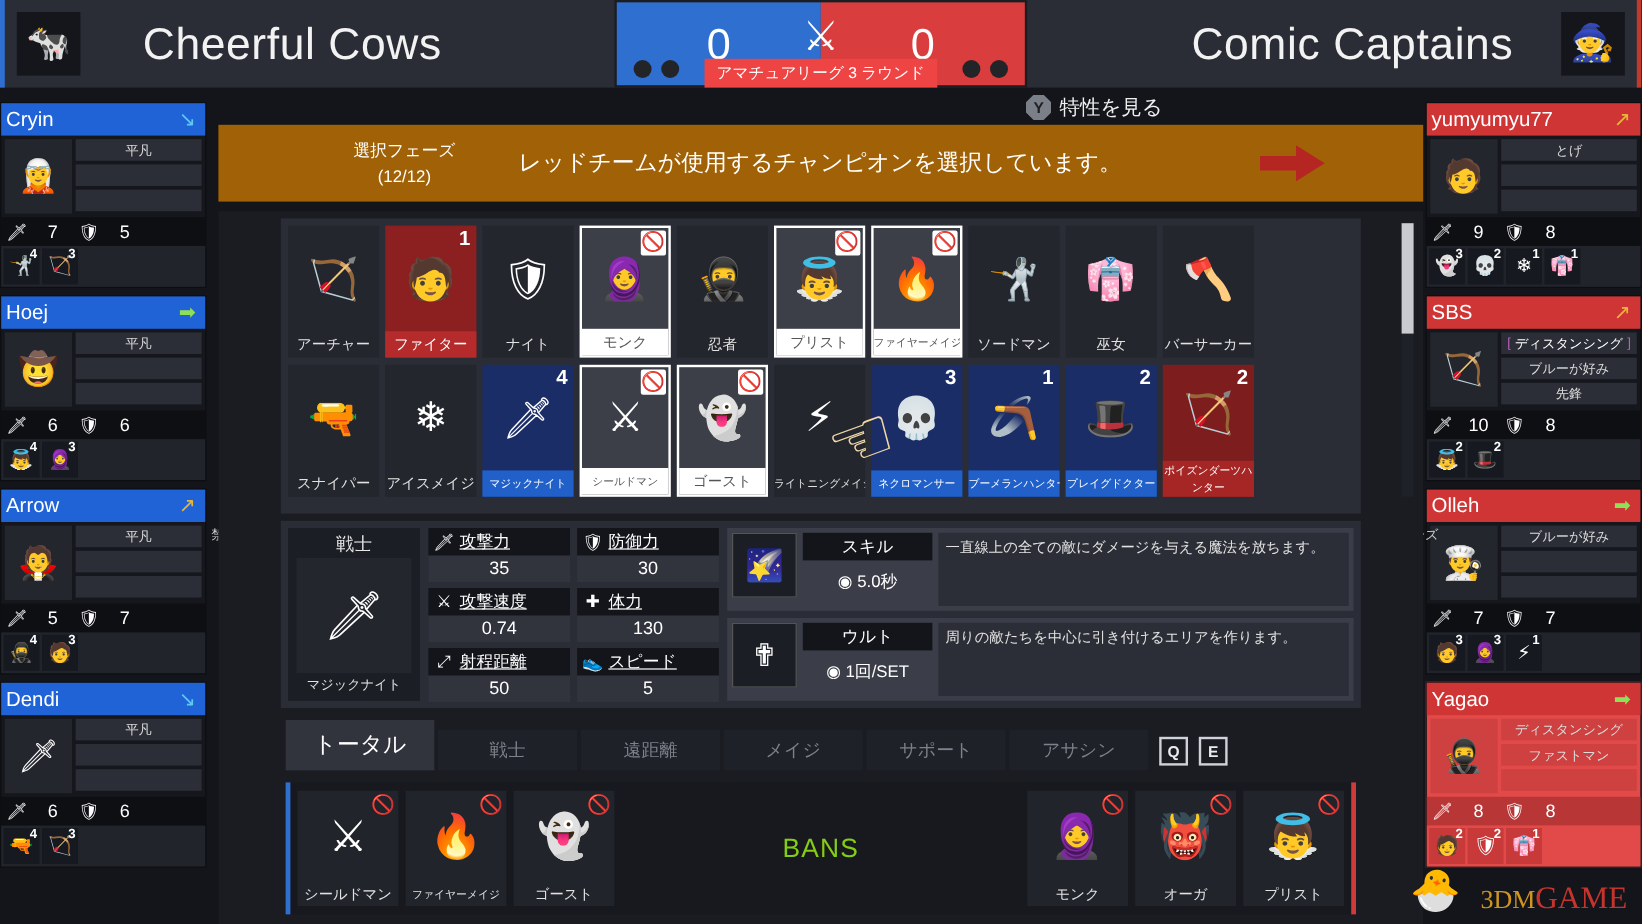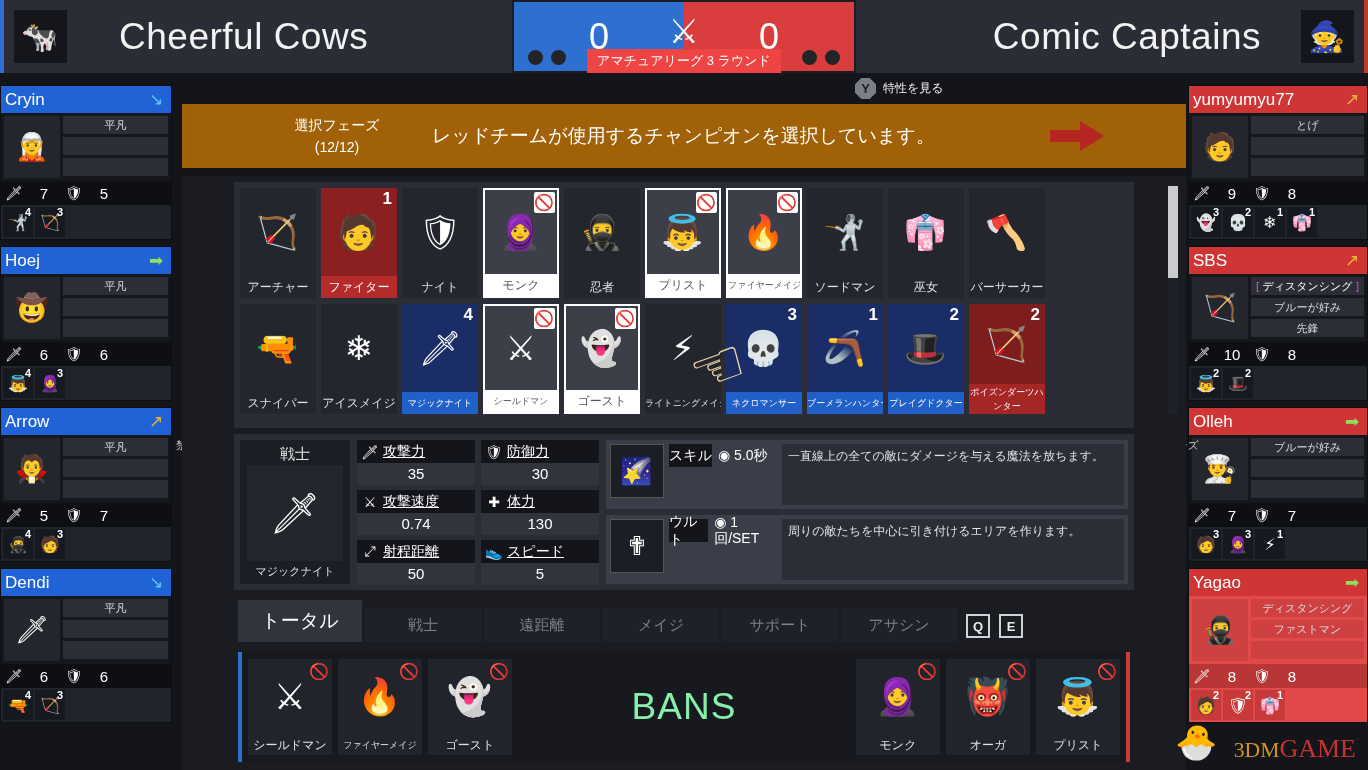--- a/index.html
+++ b/index.html
@@ -52,21 +52,21 @@
   
   .traits-btn{
     position:absolute; left:855px; top:78px; display:flex; align-items:center; gap:7px;
     z-index:6;
   }
   .traits-key{
     width:21px;height:21px;background:#7b7f88;color:#1d1f25;font-size:13px;font-weight:bold;
     display:flex;align-items:center;justify-content:center;
     clip-path:polygon(30% 0,70% 0,100% 30%,100% 70%,70% 100%,30% 100%,0 70%,0 30%);
   }
-  .traits-txt{font-size:12px;color:#f0f0f0;}
+  .traits-txt{font-size:17px;color:#f0f0f0;}
   
   .banner{
     position:absolute; left:182px; top:104px; width:1004px; height:64px;
     background:#a16207; display:flex; align-items:center;
   }
   .banner-phase{
     position:absolute; left:100px; top:10px; width:110px;
     font-size:14px; color:#fff; line-height:22px; text-align:center;
   }
   .banner-main{
@@ -146,41 +146,41 @@
   .statcols{ display:flex; gap:6px; }
   .statcol{ width:118px; display:flex; flex-direction:column; gap:5px;}
   .stat{ height:45px; }
   .stat-h{ height:23px; background:#13151a; display:flex; align-items:center; gap:4px; padding-left:4px;}
   .stat-h span.sico{ font-size:14px; width:18px; text-align:center;}
   .stat-h span.slab{ font-size:14px; color:#fff;text-decoration:underline;}
   .stat-v{ height:22px; background:#31343d; text-align:center; font-size:15px; color:#fff; line-height:22px;}
   .skills{ flex:1; display:flex; flex-direction:column; gap:6px;}
   .skill{ flex:1; background:#3b3e48; display:flex; padding:4px; gap:5px;}
   .sk-icon{ width:54px;height:54px;background:#1c1e25;border:1px solid #555; display:flex;align-items:center;justify-content:center;font-size:26px;}
-  .sk-meta{ width:108px; display:flex; flex-direction:row; gap:6px;}
+  .sk-meta{ width:108px; display:flex; flex-direction:column; gap:6px;}
   .sk-title{ height:23px; background:#13151a; font-size:14px; color:#fff; display:flex;align-items:center;justify-content:center;}
   .sk-cd{ height:24px; font-size:14px; color:#fff; display:flex;align-items:center;justify-content:center; gap:5px;}
   .sk-desc{ flex:1; background:#2b2e37; font-size:12px; color:#e3e3e3; padding:4px 6px; line-height:16px;}
   
   .tabs{ position:absolute; left:238px; top:600px; display:flex; align-items:flex-end; gap:3px;}
   .tab{ width:116px; height:34px; background:#1f2128; color:#7d818c; font-size:15px;
         display:flex;align-items:center;justify-content:center;}
   .tab.active{ width:124px; height:42px; background:#31343d; color:#fff; font-size:19px;}
   .keybox{ width:24px;height:24px;border:2px solid #cfd2d8; margin-left:6px; margin-bottom:4px;
            display:flex;align-items:center;justify-content:center;font-size:13px;color:#e8eaee;font-weight:bold;}
   
   .bans{ position:absolute; left:238px; top:652px; width:892px; height:110px; background:#17191f;
          border-left:4px solid #2f6fd0; border-right:4px solid #d03a3a; display:flex; align-items:center;}
   .ban-group{ display:flex; gap:6px; padding:0 6px;}
   .ban{ width:84px;height:96px; background:#22242c; position:relative; display:flex;flex-direction:column;align-items:center;}
   .ban .art{flex:1;display:flex;align-items:center;justify-content:center;font-size:36px;}
   .ban .bname{height:20px;line-height:20px;font-size:12px;color:#e2e2e2;}
   .ban.small .bname{font-size:9px;}
   .ban .noicon{ background:transparent; color:#fff; right:2px; top:2px;}
-  .bans-title{ flex:1; text-align:center; font-size:37px; color:#86efac; letter-spacing:1px;}
+  .bans-title{ flex:1; text-align:center; font-size:22px; color:#84cc16; letter-spacing:1px;}
   
   .wm{ position:absolute; right:12px; bottom:6px; font-size:26px; font-weight:normal; color:#d4372f;
        font-family:"Liberation Serif",serif; opacity:.92;}
   .wm small{ color:#e0a020; }
   .wm-mascot{ position:absolute; right:150px; bottom:8px; font-size:34px; }
   .cursor{ position:absolute; left:690px; top:330px; font-size:62px; color:#f0d8a8; transform:rotate(-20deg); }
 </style>
 </head>
 <body>
 

